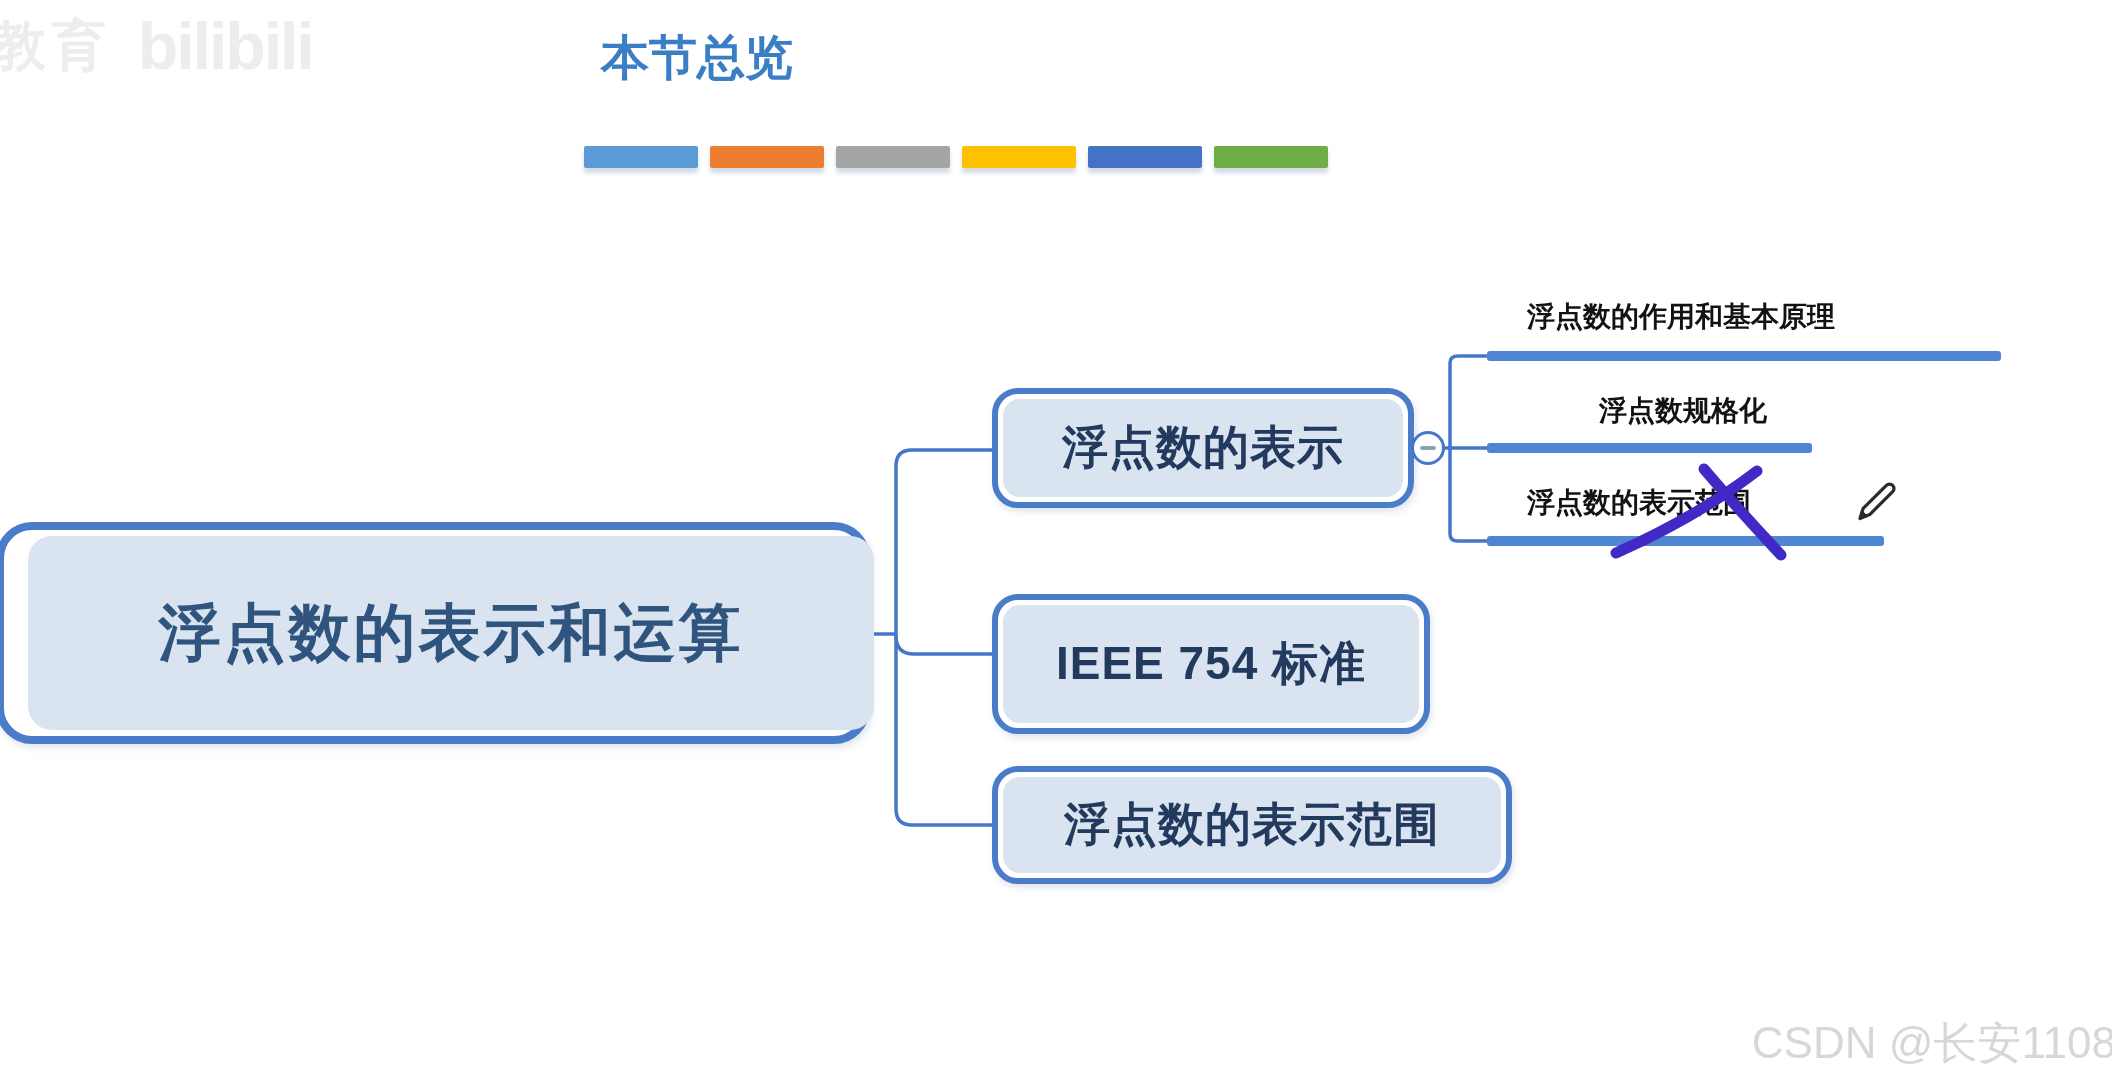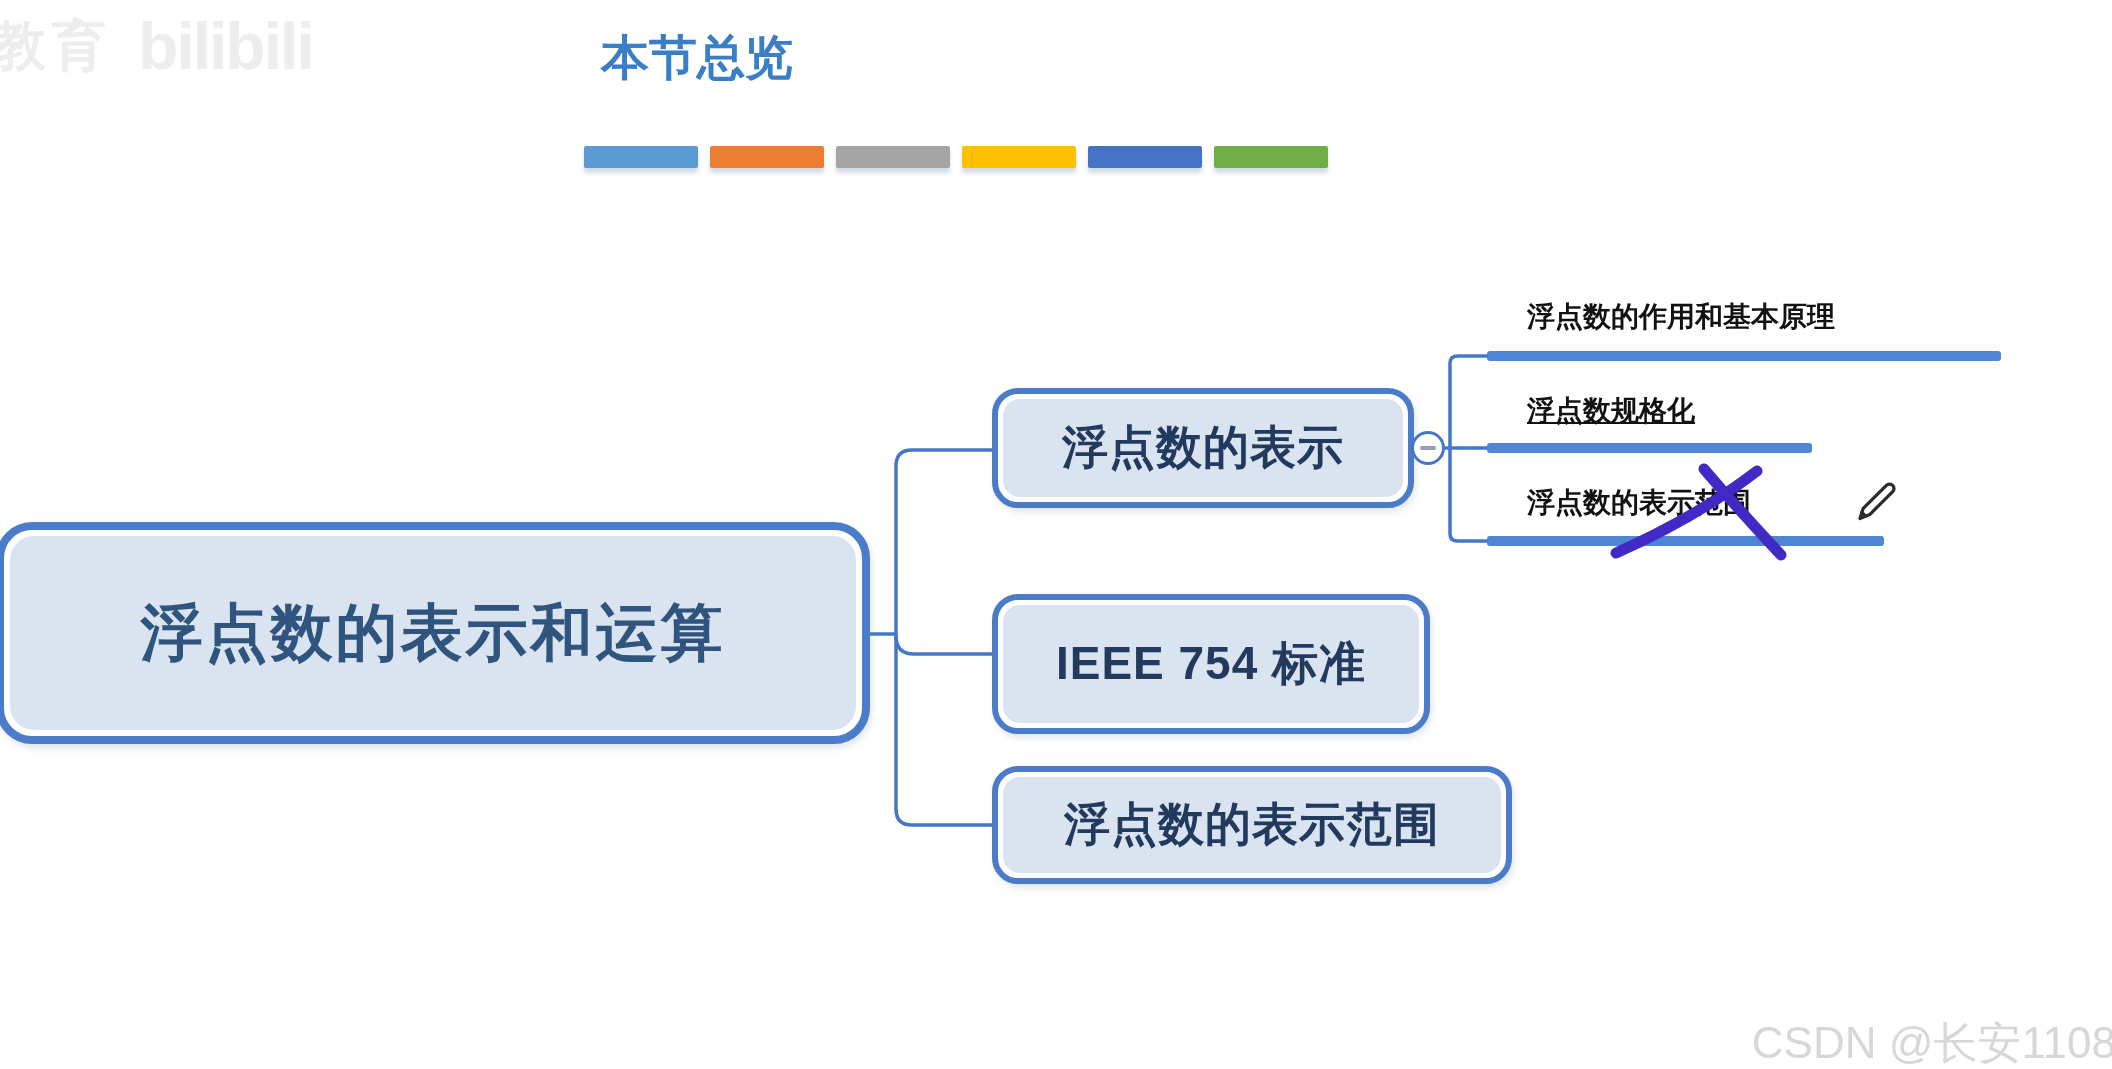--- a/index.html
+++ b/index.html
@@ -32,39 +32,39 @@
     box-sizing:border-box;background:#ffffff;
     border:6px solid var(--node-border);border-radius:26px;padding:5px;
     box-shadow:2px 4px 7px rgba(120,140,170,.22);
   }
   .node .inner{
     box-sizing:border-box;width:100%;height:100%;
     background:var(--node-fill);border-radius:17px;
     display:flex;align-items:center;justify-content:center;
   }
   .root{left:-4px;top:522px;width:874px;height:222px;border-width:8px;border-radius:36px;padding:6px;}
-  .root .inner{border-radius:24px;}
+  .root .inner{border-radius:24px;margin-left:18px;}
   .root .label{font-size:62px;font-weight:700;color:var(--root-text);letter-spacing:3px;}
   .child .label{font-size:46px;font-weight:700;color:var(--child-text);letter-spacing:1px;}
   .c1{left:992px;top:388px;width:422px;height:120px;}
   .c2{left:992px;top:594px;width:438px;height:140px;}
   .c3{left:992px;top:766px;width:520px;height:118px;}
 
   
   .collapse{
     left:1411px;top:431px;width:34px;height:34px;box-sizing:border-box;
     background:#fff;border:3px solid var(--line);border-radius:50%;
     display:flex;align-items:center;justify-content:center;
   }
   .collapse .minus{width:16px;height:4px;border-radius:2px;background:#93a0b9;}
 
   
   .sub{font-size:28px;font-weight:600;color:var(--subtopic-text);line-height:42px;white-space:nowrap;}
   .s1{left:1527px;top:296px;}
-  .s2{left:1527px;top:390px;text-decoration:underline;}
+  .s2{left:1599px;top:390px;}
   .s3{left:1527px;top:482px;}
 
   svg.overlay{left:0;top:0;pointer-events:none;}
 
   
   .wm-br{right:-4px;top:1014px;font-size:44px;color:var(--csdn-watermark);white-space:nowrap;}
 </style>
 </head>
 <body>
 

